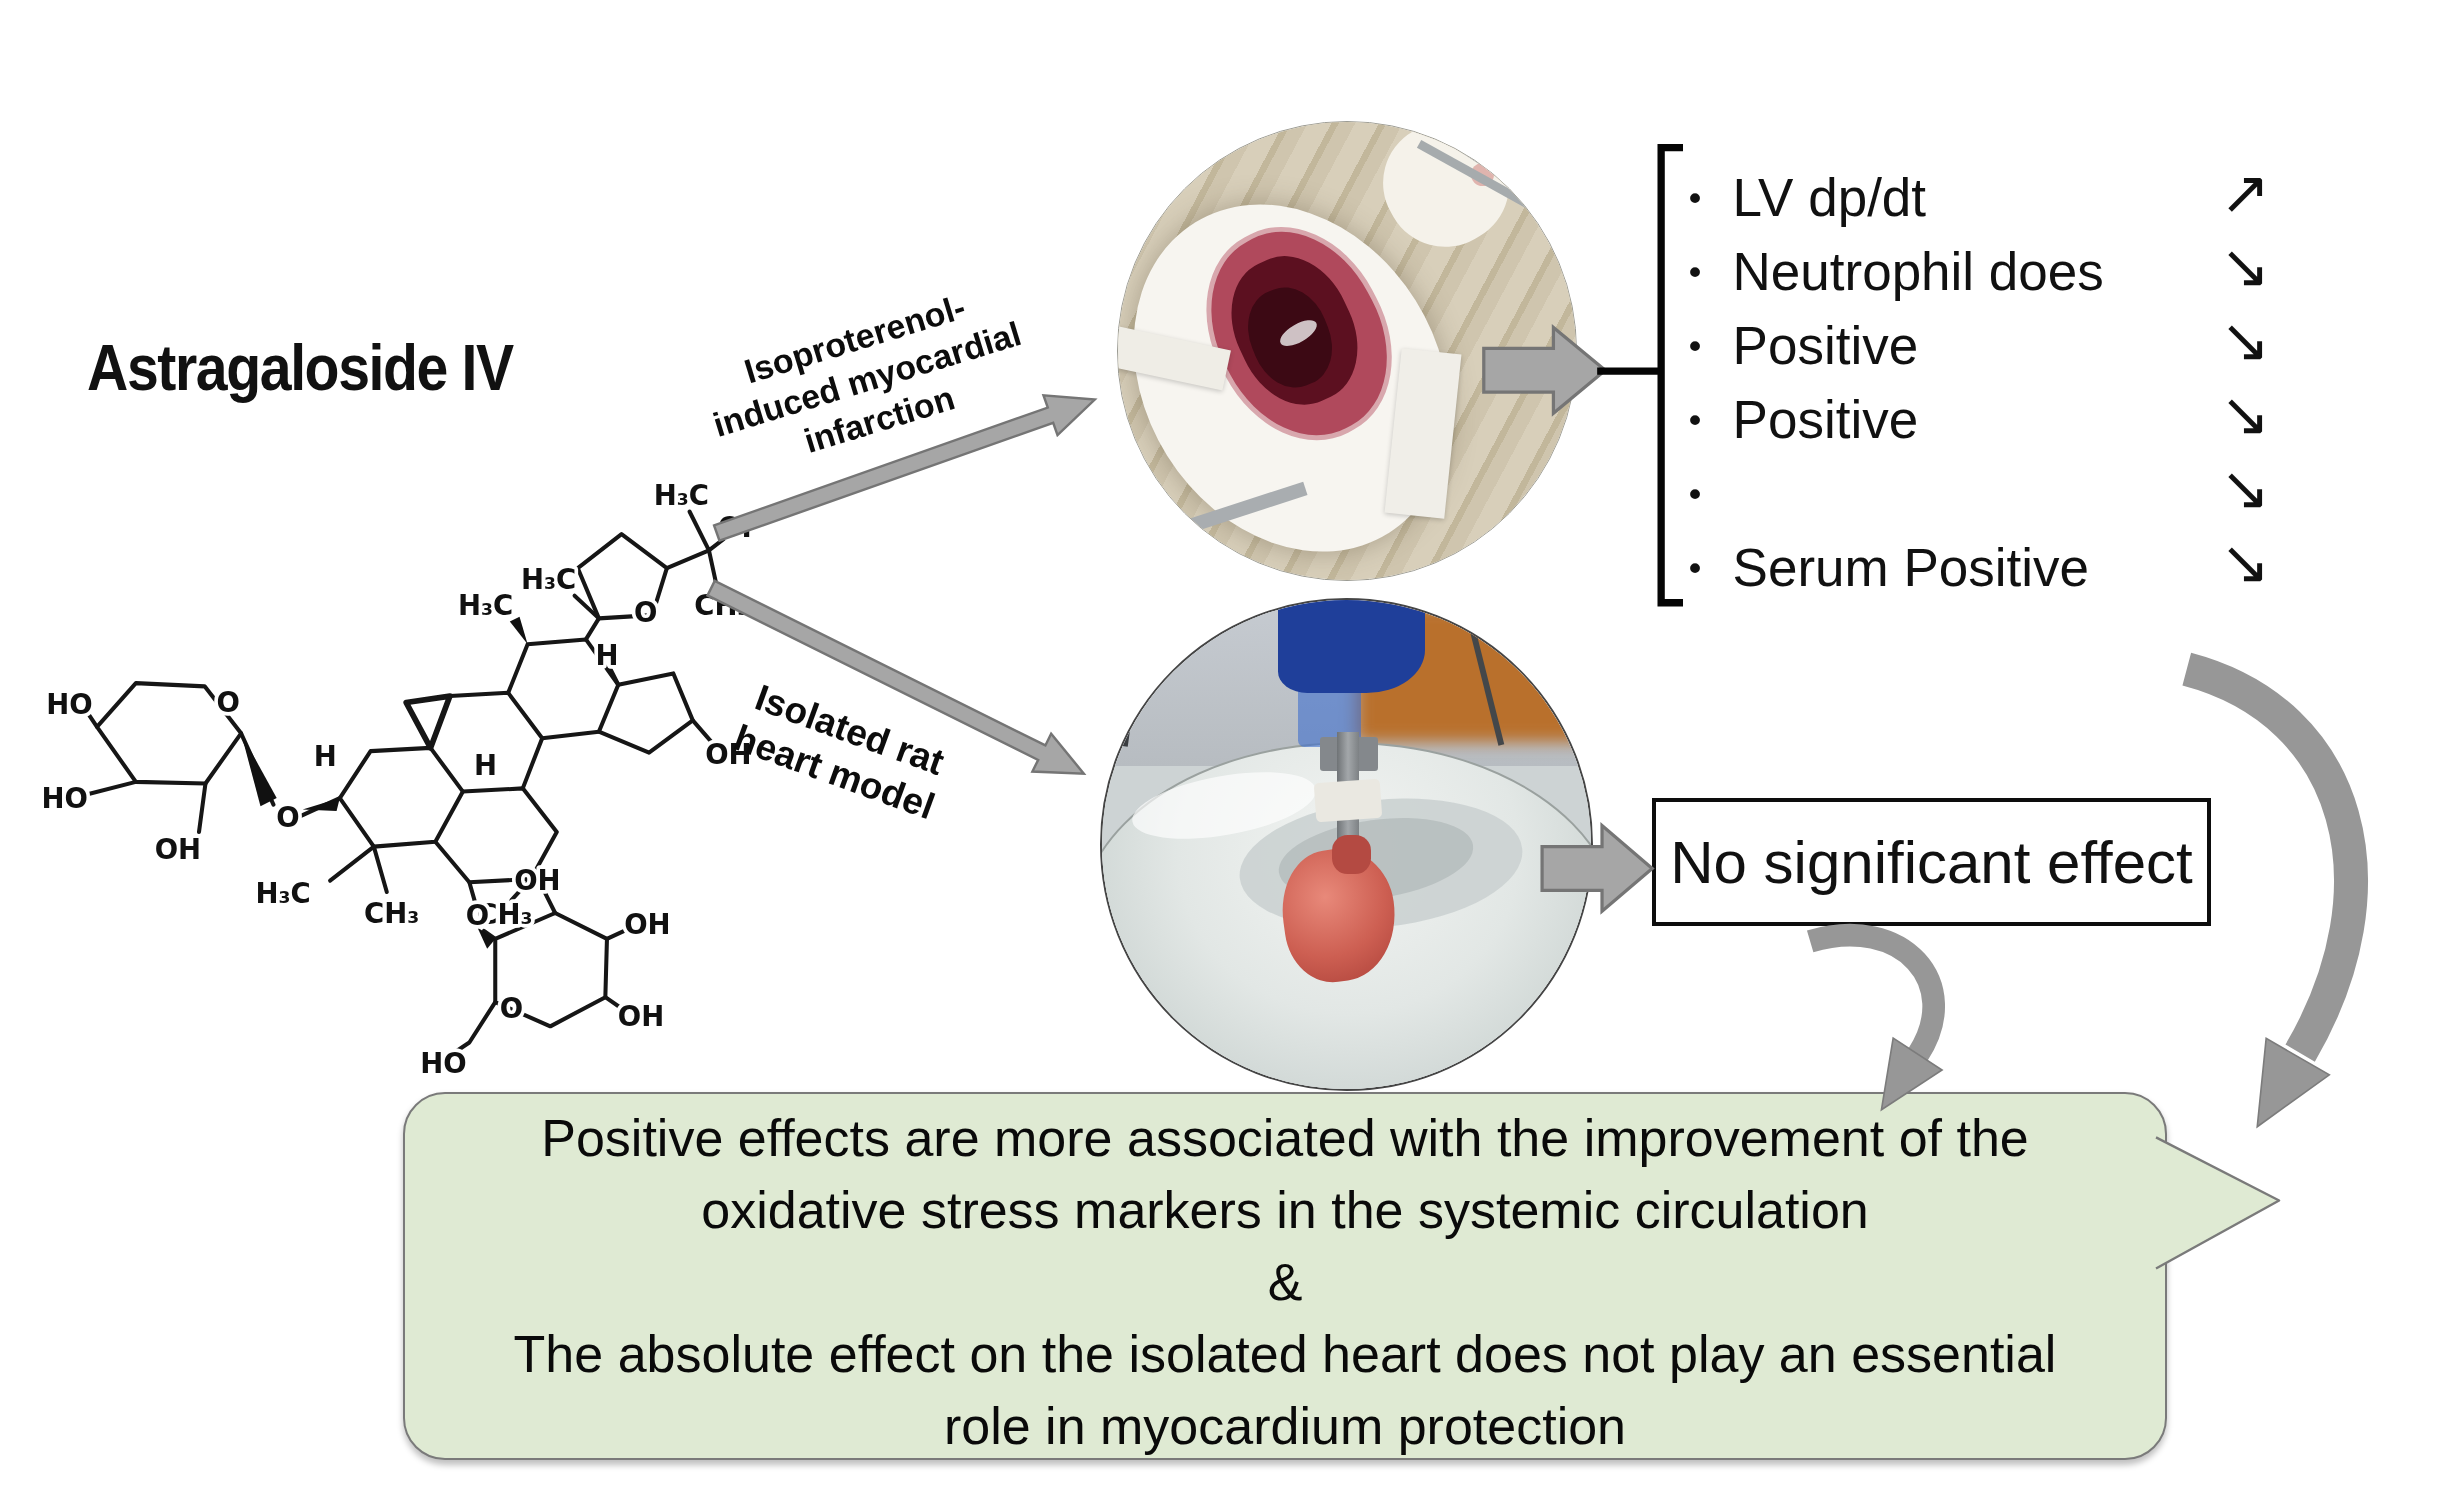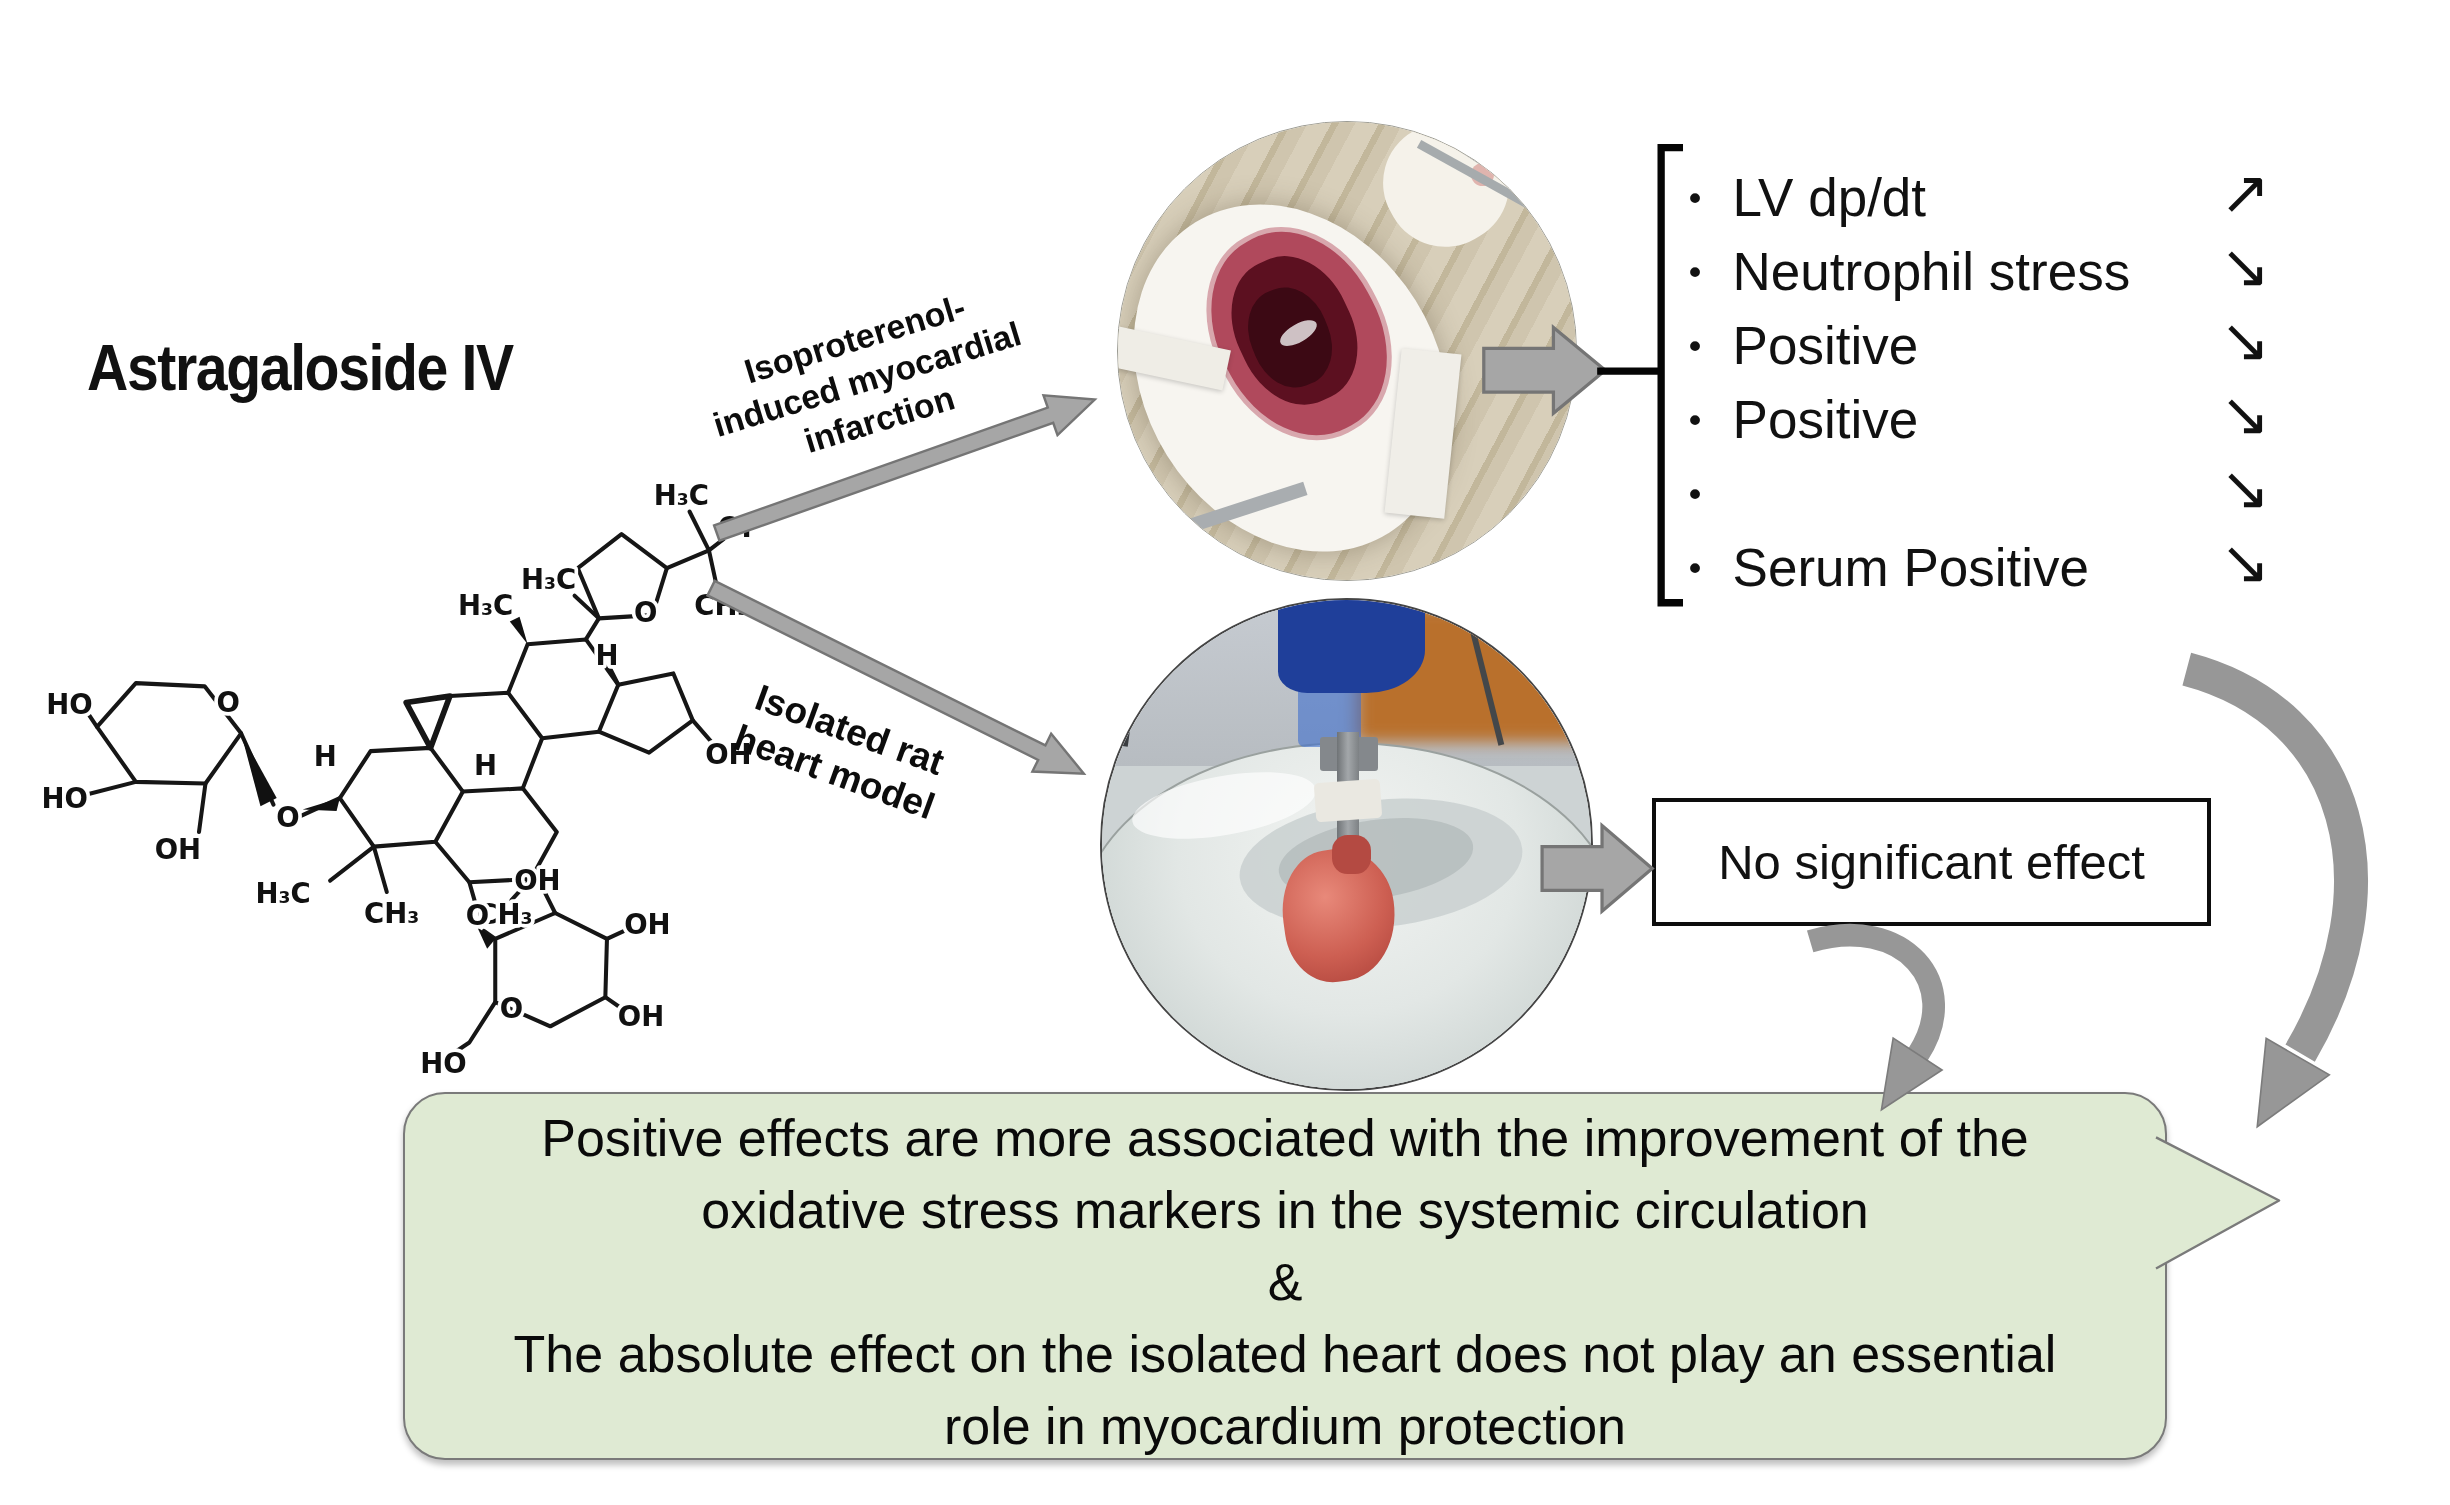--- a/index.html
+++ b/index.html
@@ -14,21 +14,21 @@
   .lbl-top{left:640px;top:316px;width:454px;font-size:34px;line-height:42px;transform:rotate(-17deg);}
   .lbl-bottom{left:672px;top:706px;width:340px;font-size:37px;line-height:45px;transform:rotate(20deg);}
   
   .outcomes{left:1685px;top:160px;width:729px;}
   .outcome-row{position:relative;height:74px;display:flex;align-items:center;font-size:53px;}
   .outcome-row .bullet{font-family:"DejaVu Sans",sans-serif;font-size:34px;margin-right:27.5px;margin-top:4.9px;}
   .outcome-row .trend{position:absolute;left:535px;top:-3.2px;font-family:"DejaVu Sans",sans-serif;
                       font-size:60px;font-weight:400;}
   
   .noeffect{left:1652px;top:798px;width:551px;height:120px;background:#fff;border:4.9px solid #0d0d0d;
-            display:flex;align-items:center;justify-content:center;font-size:49px;}
+            display:flex;align-items:center;justify-content:center;font-size:60px;}
   
   .bubble{left:403px;top:1092px;width:1760px;height:364px;background:var(--bubble-green,#dfead3);
           border:2.4px solid var(--bubble-border,#7a7a7a);border-radius:42px;
           box-shadow:0 4.9px 6.5px rgba(0,0,0,.25);}
   .bubble-text{position:absolute;left:16px;right:16px;top:8px;font-size:52px;line-height:72px;
                text-align:center;white-space:pre-line;color:#0a0a0a;}
   
   .photo{border-radius:50%;overflow:hidden;}
   .photo>div{position:absolute;}
   .photo1{left:1117px;top:121px;width:458px;height:458px;border:1.6px solid #9a9a92;}
@@ -177,21 +177,21 @@
 heart model</div>
 
   <div class="abs outcomes" id="outcomes-list">
       <div class="outcome-row">
         <span class="bullet">•</span>
         <span>LV dp/dt</span>
         <span class="trend">↗</span>
       </div>
       <div class="outcome-row">
         <span class="bullet">•</span>
-        <span>Neutrophil stress</span>
+        <span>Neutrophil does</span>
         <span class="trend">↘</span>
       </div>
       <div class="outcome-row">
         <span class="bullet">•</span>
         <span>Positive</span>
         <span class="trend">↘</span>
       </div>
       <div class="outcome-row">
         <span class="bullet">•</span>
         <span>Positive</span>

